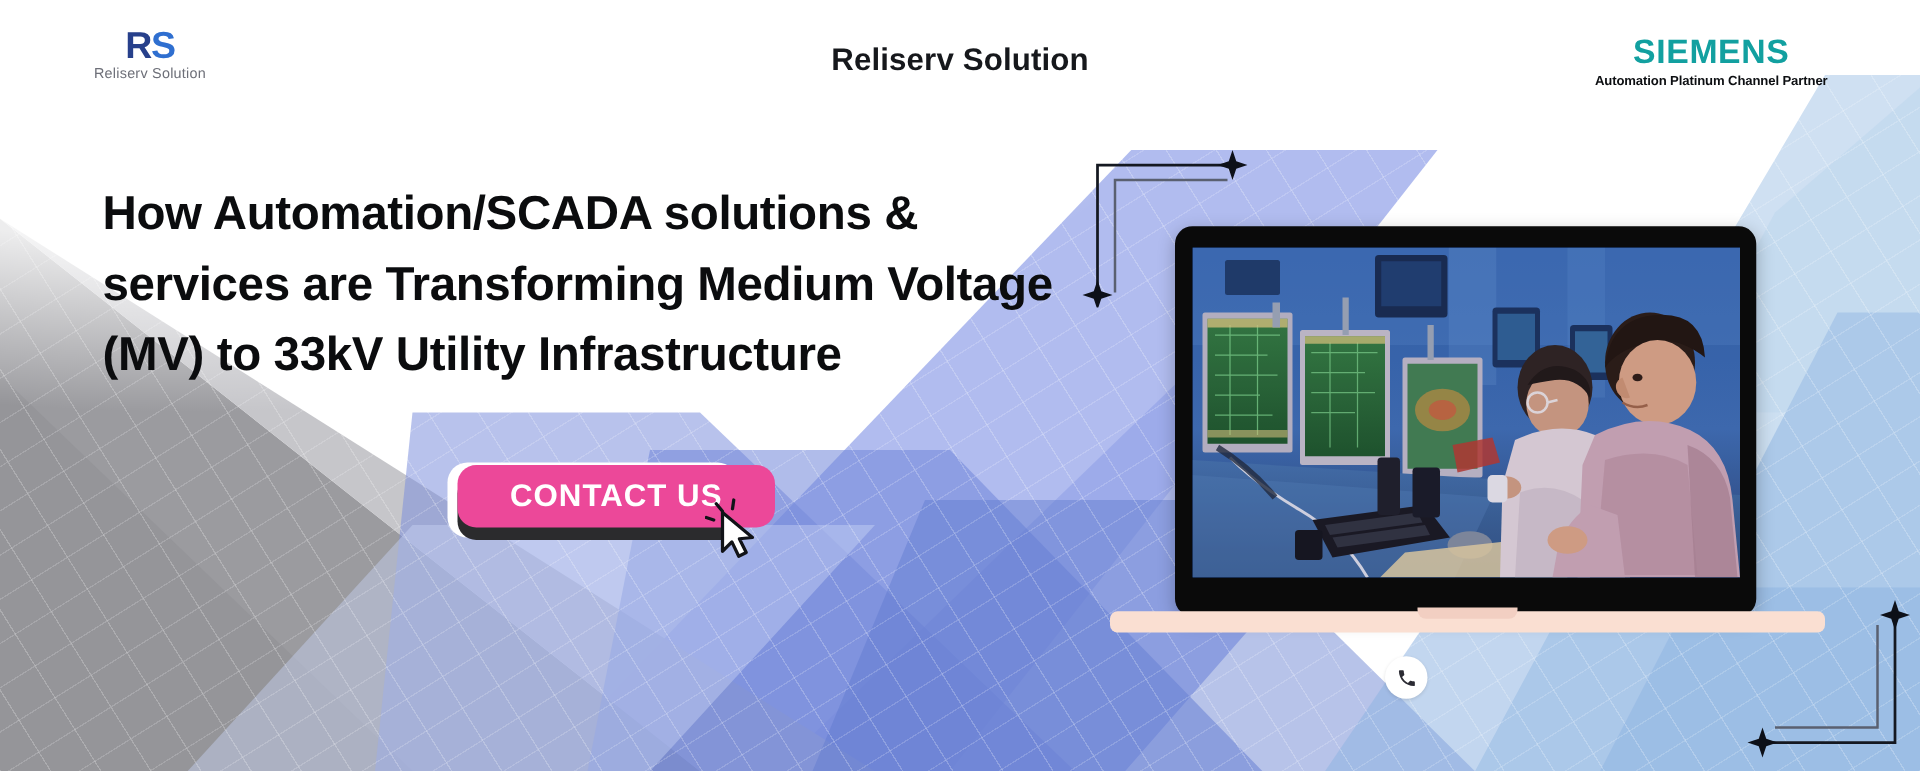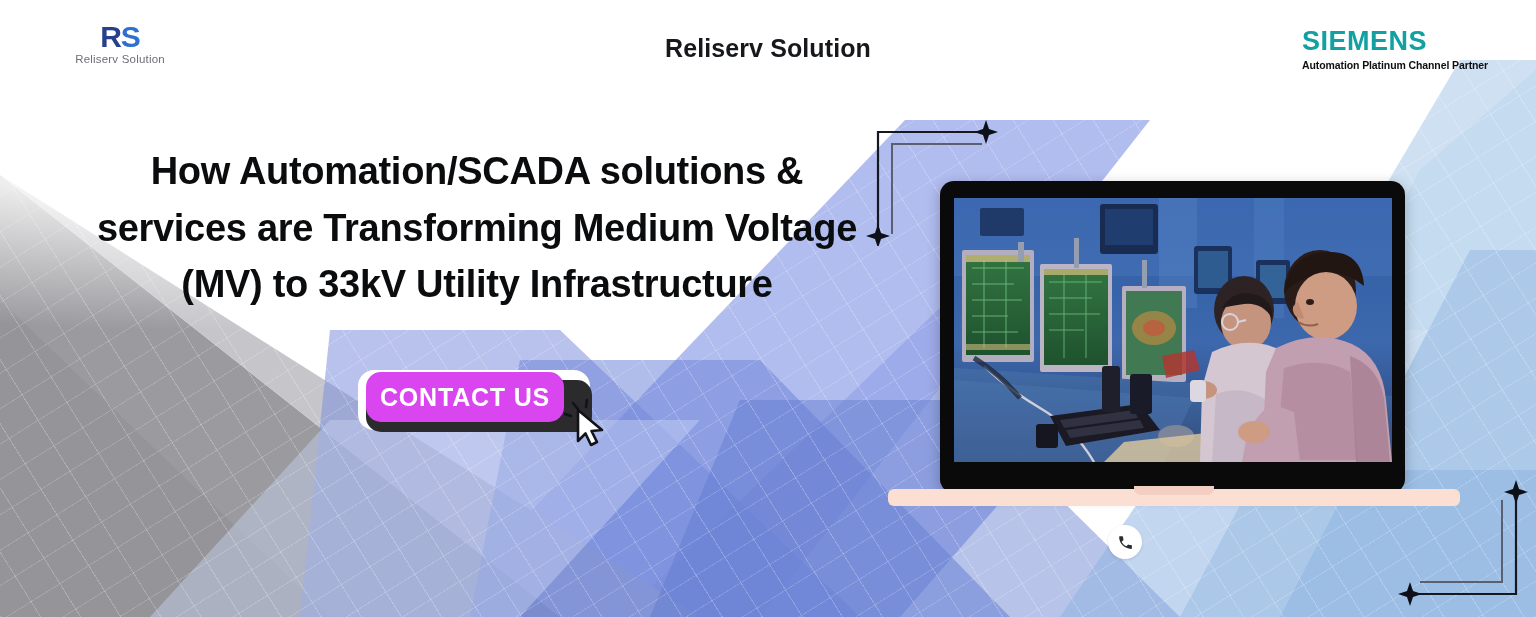--- a/index.html
+++ b/index.html
@@ -42,50 +42,50 @@
     font-size:11.5px;color:#6d6f78;text-align:center;margin-top:1px;
     letter-spacing:.2px;white-space:nowrap;
   }
 
   .brand-title{
     position:absolute;left:0;right:0;top:34px;
     text-align:center;font-size:25px;font-weight:bold;color:#16181c;
     letter-spacing:.1px;
   }
 
-  .siemens{position:absolute;right:44px;top:28px;text-align:left;width:190px;}
+  .siemens{position:absolute;right:72px;top:28px;text-align:center;width:190px;}
   .siemens-word{
     font-size:27px;font-weight:bold;color:#12a0a0;
     letter-spacing:.5px;line-height:1;
   }
   .siemens-sub{
     font-size:10.5px;font-weight:bold;color:#0d0f12;margin-top:4px;
     letter-spacing:-.1px;white-space:nowrap;
   }
 
   
   .headline{
     position:absolute;left:82px;top:118px;width:790px;
-    text-align:center;font-size:38px;font-weight:bold;line-height:1.48;
+    text-align:left;font-size:38px;font-weight:bold;line-height:1.48;
     color:#0b0c0e;letter-spacing:-.3px;
   }
 
   
   .cta-wrap{position:absolute;left:358px;top:370px;width:240px;height:70px;}
   .cta-plate{
     position:absolute;left:0;top:0;width:232px;height:60px;
     background:#ffffff;border-radius:16px;
   }
   .cta-shadow{
     position:absolute;left:8px;top:10px;width:226px;height:52px;
     background:#2b2b2d;border-radius:15px;
   }
   .cta-btn{
-    position:absolute;left:8px;top:2px;width:198px;height:50px;
-    background:#d946ef;border-radius:15px;border:none;
+    position:absolute;left:8px;top:2px;width:254px;height:50px;
+    background:#ec4899;border-radius:15px;border:none;
     color:#ffffff;font-size:25px;font-weight:bold;letter-spacing:.8px;
     cursor:pointer;font-family:"Liberation Sans",sans-serif;
   }
   .cursor{position:absolute;left:206px;top:28px;width:52px;height:52px;}
 
   
   .device{position:absolute;left:888px;top:181px;width:572px;height:325px;}
   .lid{
     position:absolute;left:52px;top:0;width:465px;height:312px;
     background:#0a0a0a;border-radius:14px;

